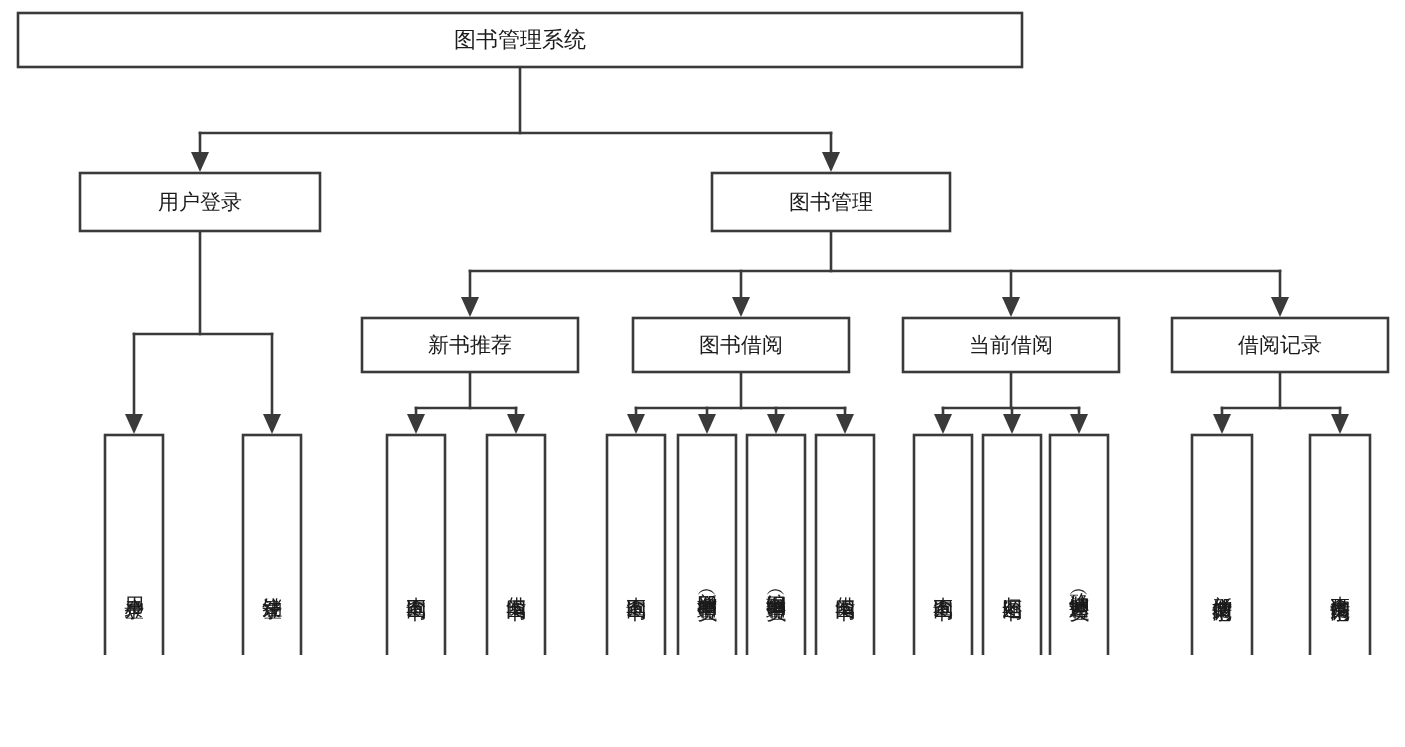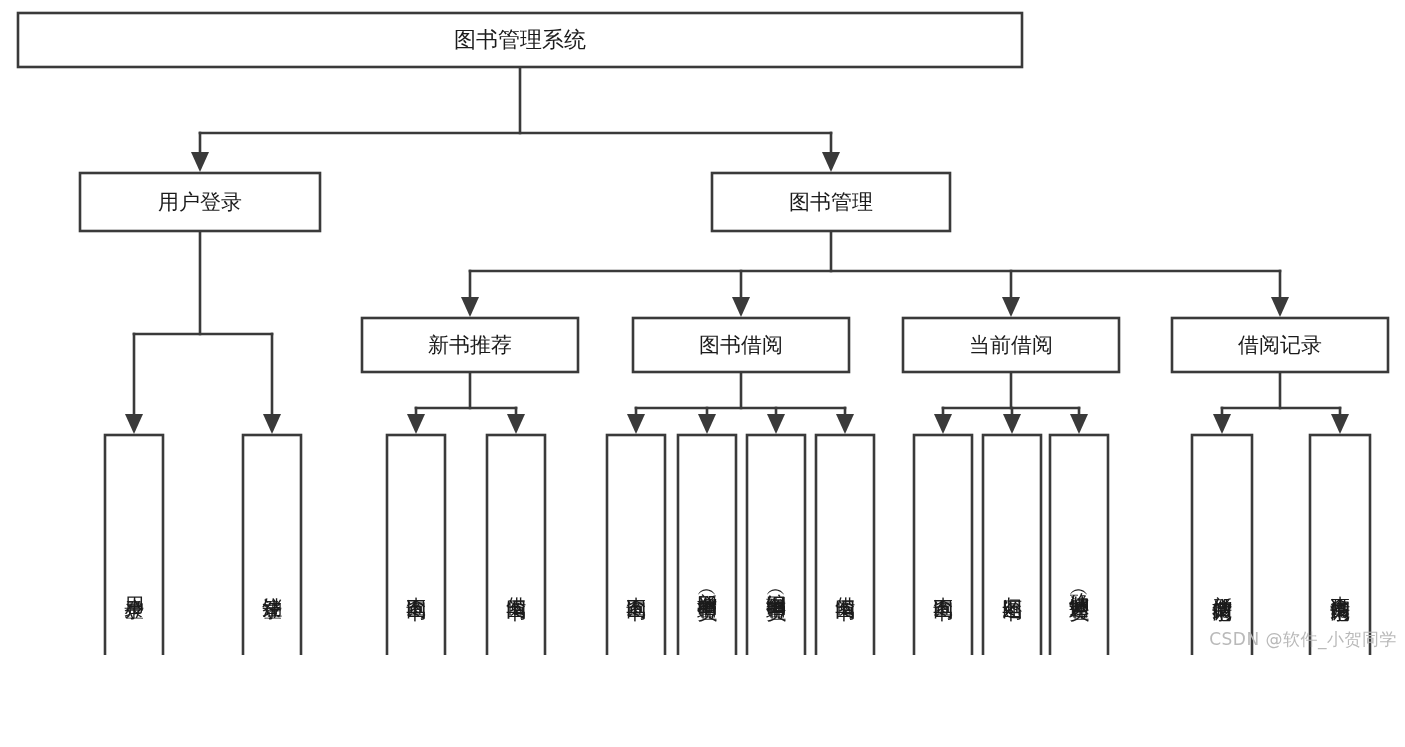--- a/index.html
+++ b/index.html
@@ -208,14 +208,13 @@
         <span style="writing-mode: vertical-rl; text-orientation: upright;">确认归还（管理员）</span>
       </div>
       <div class="leaf-label" style="left: 1192px; width: 60px; top: 441px; height: 286px; display: flex; align-items: center; justify-content: center;">
         <span style="writing-mode: vertical-rl; text-orientation: upright;">新增借阅记录</span>
       </div>
       <div class="leaf-label" style="left: 1310px; width: 60px; top: 441px; height: 286px; display: flex; align-items: center; justify-content: center;">
         <span style="writing-mode: vertical-rl; text-orientation: upright;">查询借阅记录</span>
       </div>
     </div>
 
-  <div class="watermark">CSDN @软件_小贺同学</div>
 </div>
 
 </body></html>

